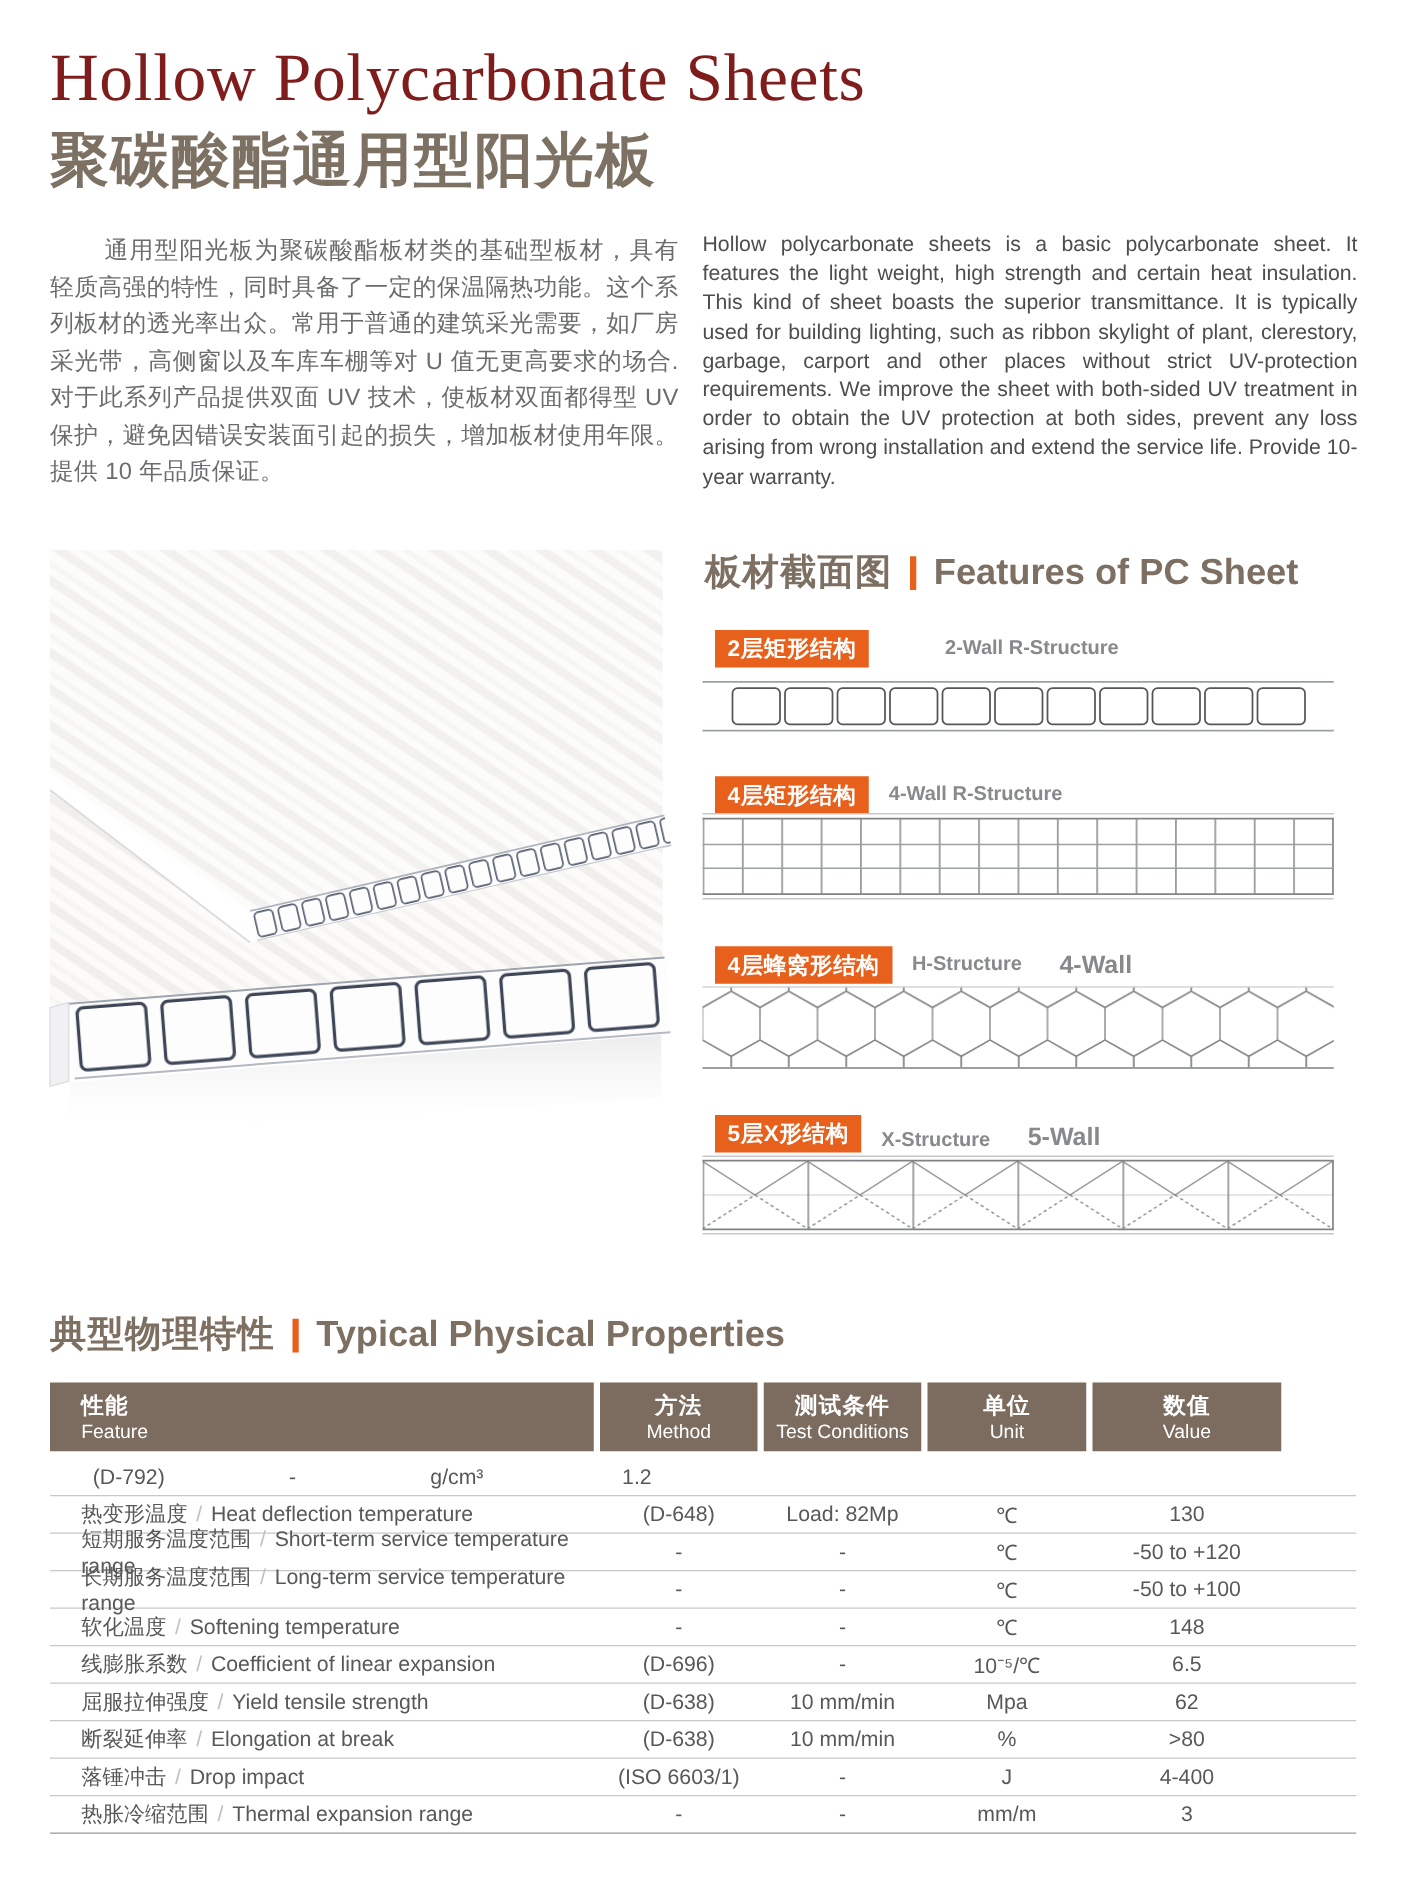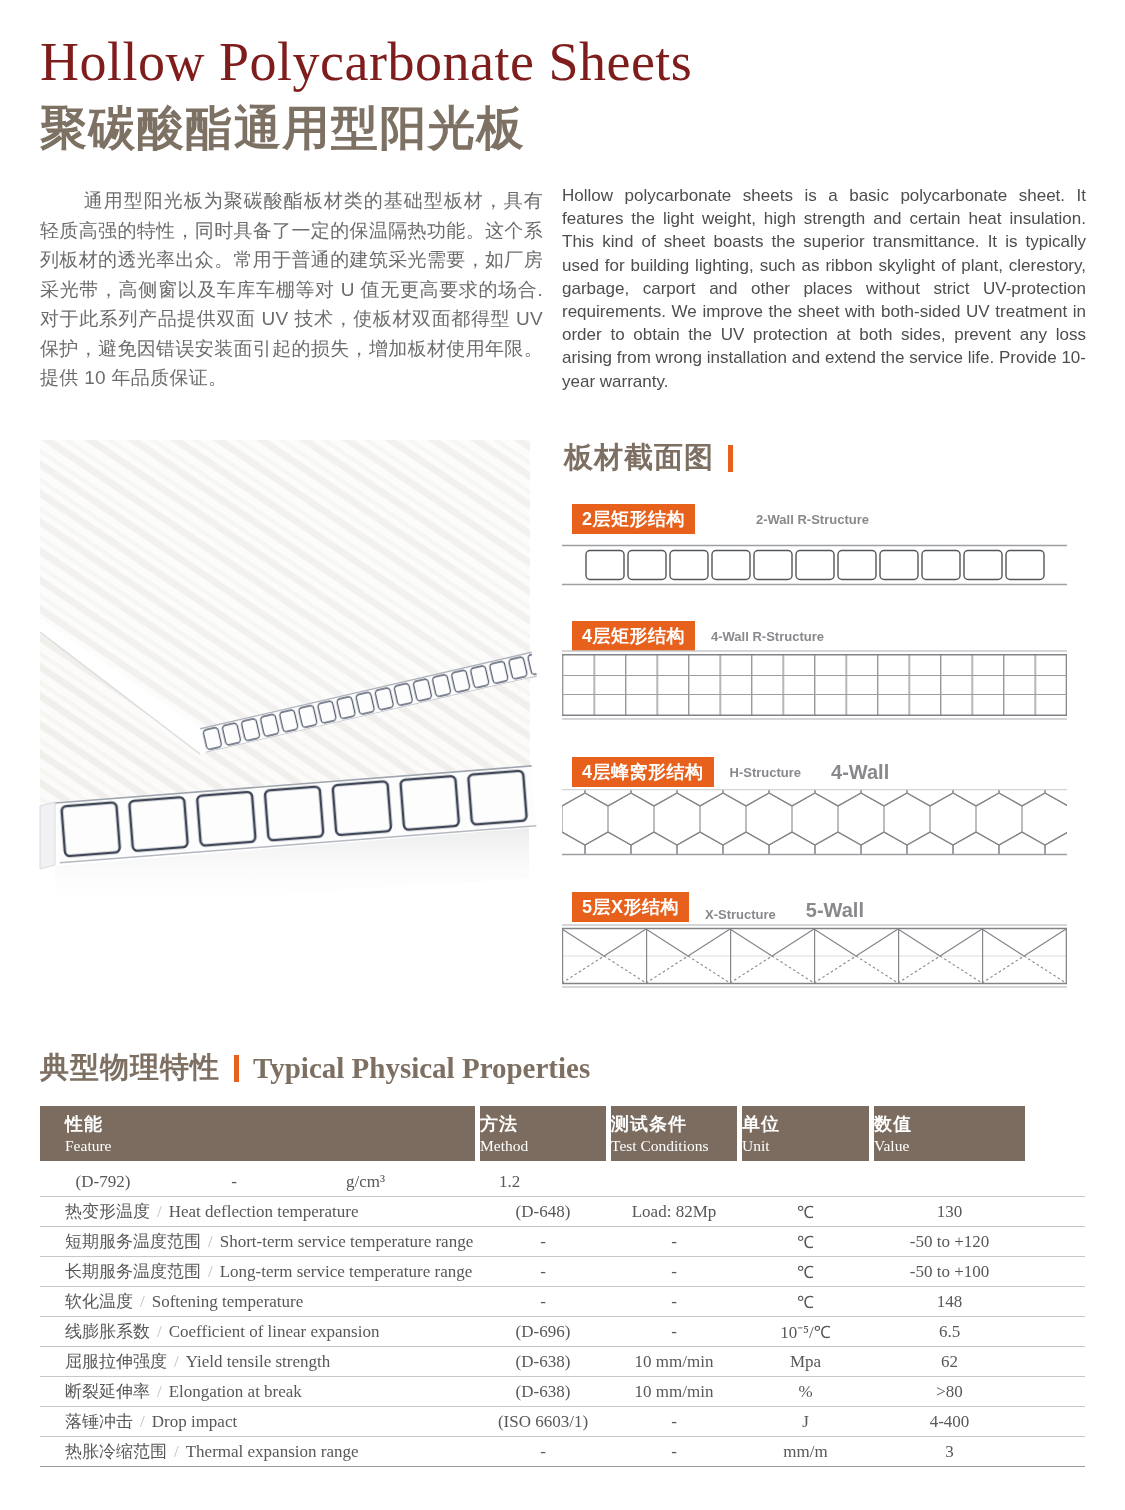--- a/index.html
+++ b/index.html
@@ -28,34 +28,34 @@
   .sec-head .zh { font-size:29px; font-weight:700; color:#7D7063; letter-spacing:1px; }
   .sec-head .divider { width:5px; height:27px; background:#E8611C; margin:0 14px; }
   .sec-head .en { font-size:29px; font-weight:700; color:#7D7063; }
 
   
   .features { position:absolute; left:562px; top:438px; width:524px; height:570px; }
   .features .sec-head { position:absolute; left:2px; top:0; }
   .badge-row { position:absolute; display:flex; align-items:center; }
   .badge { display:inline-block; background:#E8611C; color:#fff; font-weight:700;
            font-size:18px; height:30px; line-height:30px; padding:0 10px; letter-spacing:0.5px; }
-  .struct-label { font-size:13px; font-weight:700; color:#88898C; margin-left:16px; }
+  .struct-label { font-size:16px; font-weight:700; color:#88898C; margin-left:16px; }
   .struct-label2 { font-size:20px; font-weight:700; color:#88898C; margin-left:30px; }
   .diagram { position:absolute; left:0; }
   .badge-row.b1 { top:66px; left:10px;gap:45px; }   .diagram.d1 { top:104px; }
   .badge-row.b2 { top:183px; left:10px; }  .diagram.d2 { top:212px; }
   .badge-row.b3 { top:319px; left:10px; }  .diagram.d3 { top:351px; }
   .badge-row.b4 { top:454px; left:10px;align-items:flex-end; }  .diagram.d4 { top:486px; }
 
   
-  .props { position:absolute; left:40px; top:1048px; width:1045px;font-family:Liberation Serif, serif; }
+  .props { position:absolute; left:40px; top:1048px; width:1045px; }
   .props .sec-head { margin-left:0; }
   .props-header { display:flex; gap:5px; margin-top:18px; height:55px; }
   .ph-cell { background:#7B6C5F; color:#fff; display:flex; flex-direction:column;
-             justify-content:center; }
+             justify-content:center; align-items:center; }
   .ph-cell .zh { font-size:18px; font-weight:700; line-height:24px; letter-spacing:1px; }
   .ph-cell .en { font-size:15.5px; font-weight:400; line-height:19px; }
   .ph-cell.c-feature { align-items:flex-start; padding-left:25px; }
   .c-feature { width:435px; } .c-method { width:126px; } .c-cond { width:126px; }
   .c-unit { width:127px; } .c-value { width:151px; }
   .props-body { margin-top:6px; }
   .props-row { display:flex; gap:5px; height:30px; align-items:center;
                border-bottom:1px solid #C8C8C8; font-size:17px; color:#57585A; }
   .props-row:last-child { border-bottom:1px solid #9B9B9B; }
   .props-row .c-feature { padding-left:25px; text-align:left; }
@@ -117,20 +117,21 @@
       </g>
       <path d="M0,366 L15,362 L15,425 L0,429 Z" fill="#f1f1f3" stroke="#D8DADD" stroke-width="1"></path>
       <path d="M15,426 L489,388 L489,438 L15,470 Z" fill="url(#fade)"></path>
     </svg>
   </div>
 
   <div class="features">
     <div class="sec-head">
       <span class="zh">板材截面图</span>
       <span class="divider"></span>
+      <span class="en">Features of PC Sheet</span>
     </div>
 
     <div class="badge-row b1">
       <span class="badge">2层矩形结构</span>
       <span class="struct-label">2-Wall R-Structure</span>
     </div>
     <div class="diagram d1">
       <svg width="505" height="46" viewBox="0 0 505 46">
         <line x1="0" y1="3.5" x2="505" y2="3.5" stroke="#9DA0A3" stroke-width="1.5"></line>
         <line x1="0" y1="42.5" x2="505" y2="42.5" stroke="#9DA0A3" stroke-width="1.5"></line>

